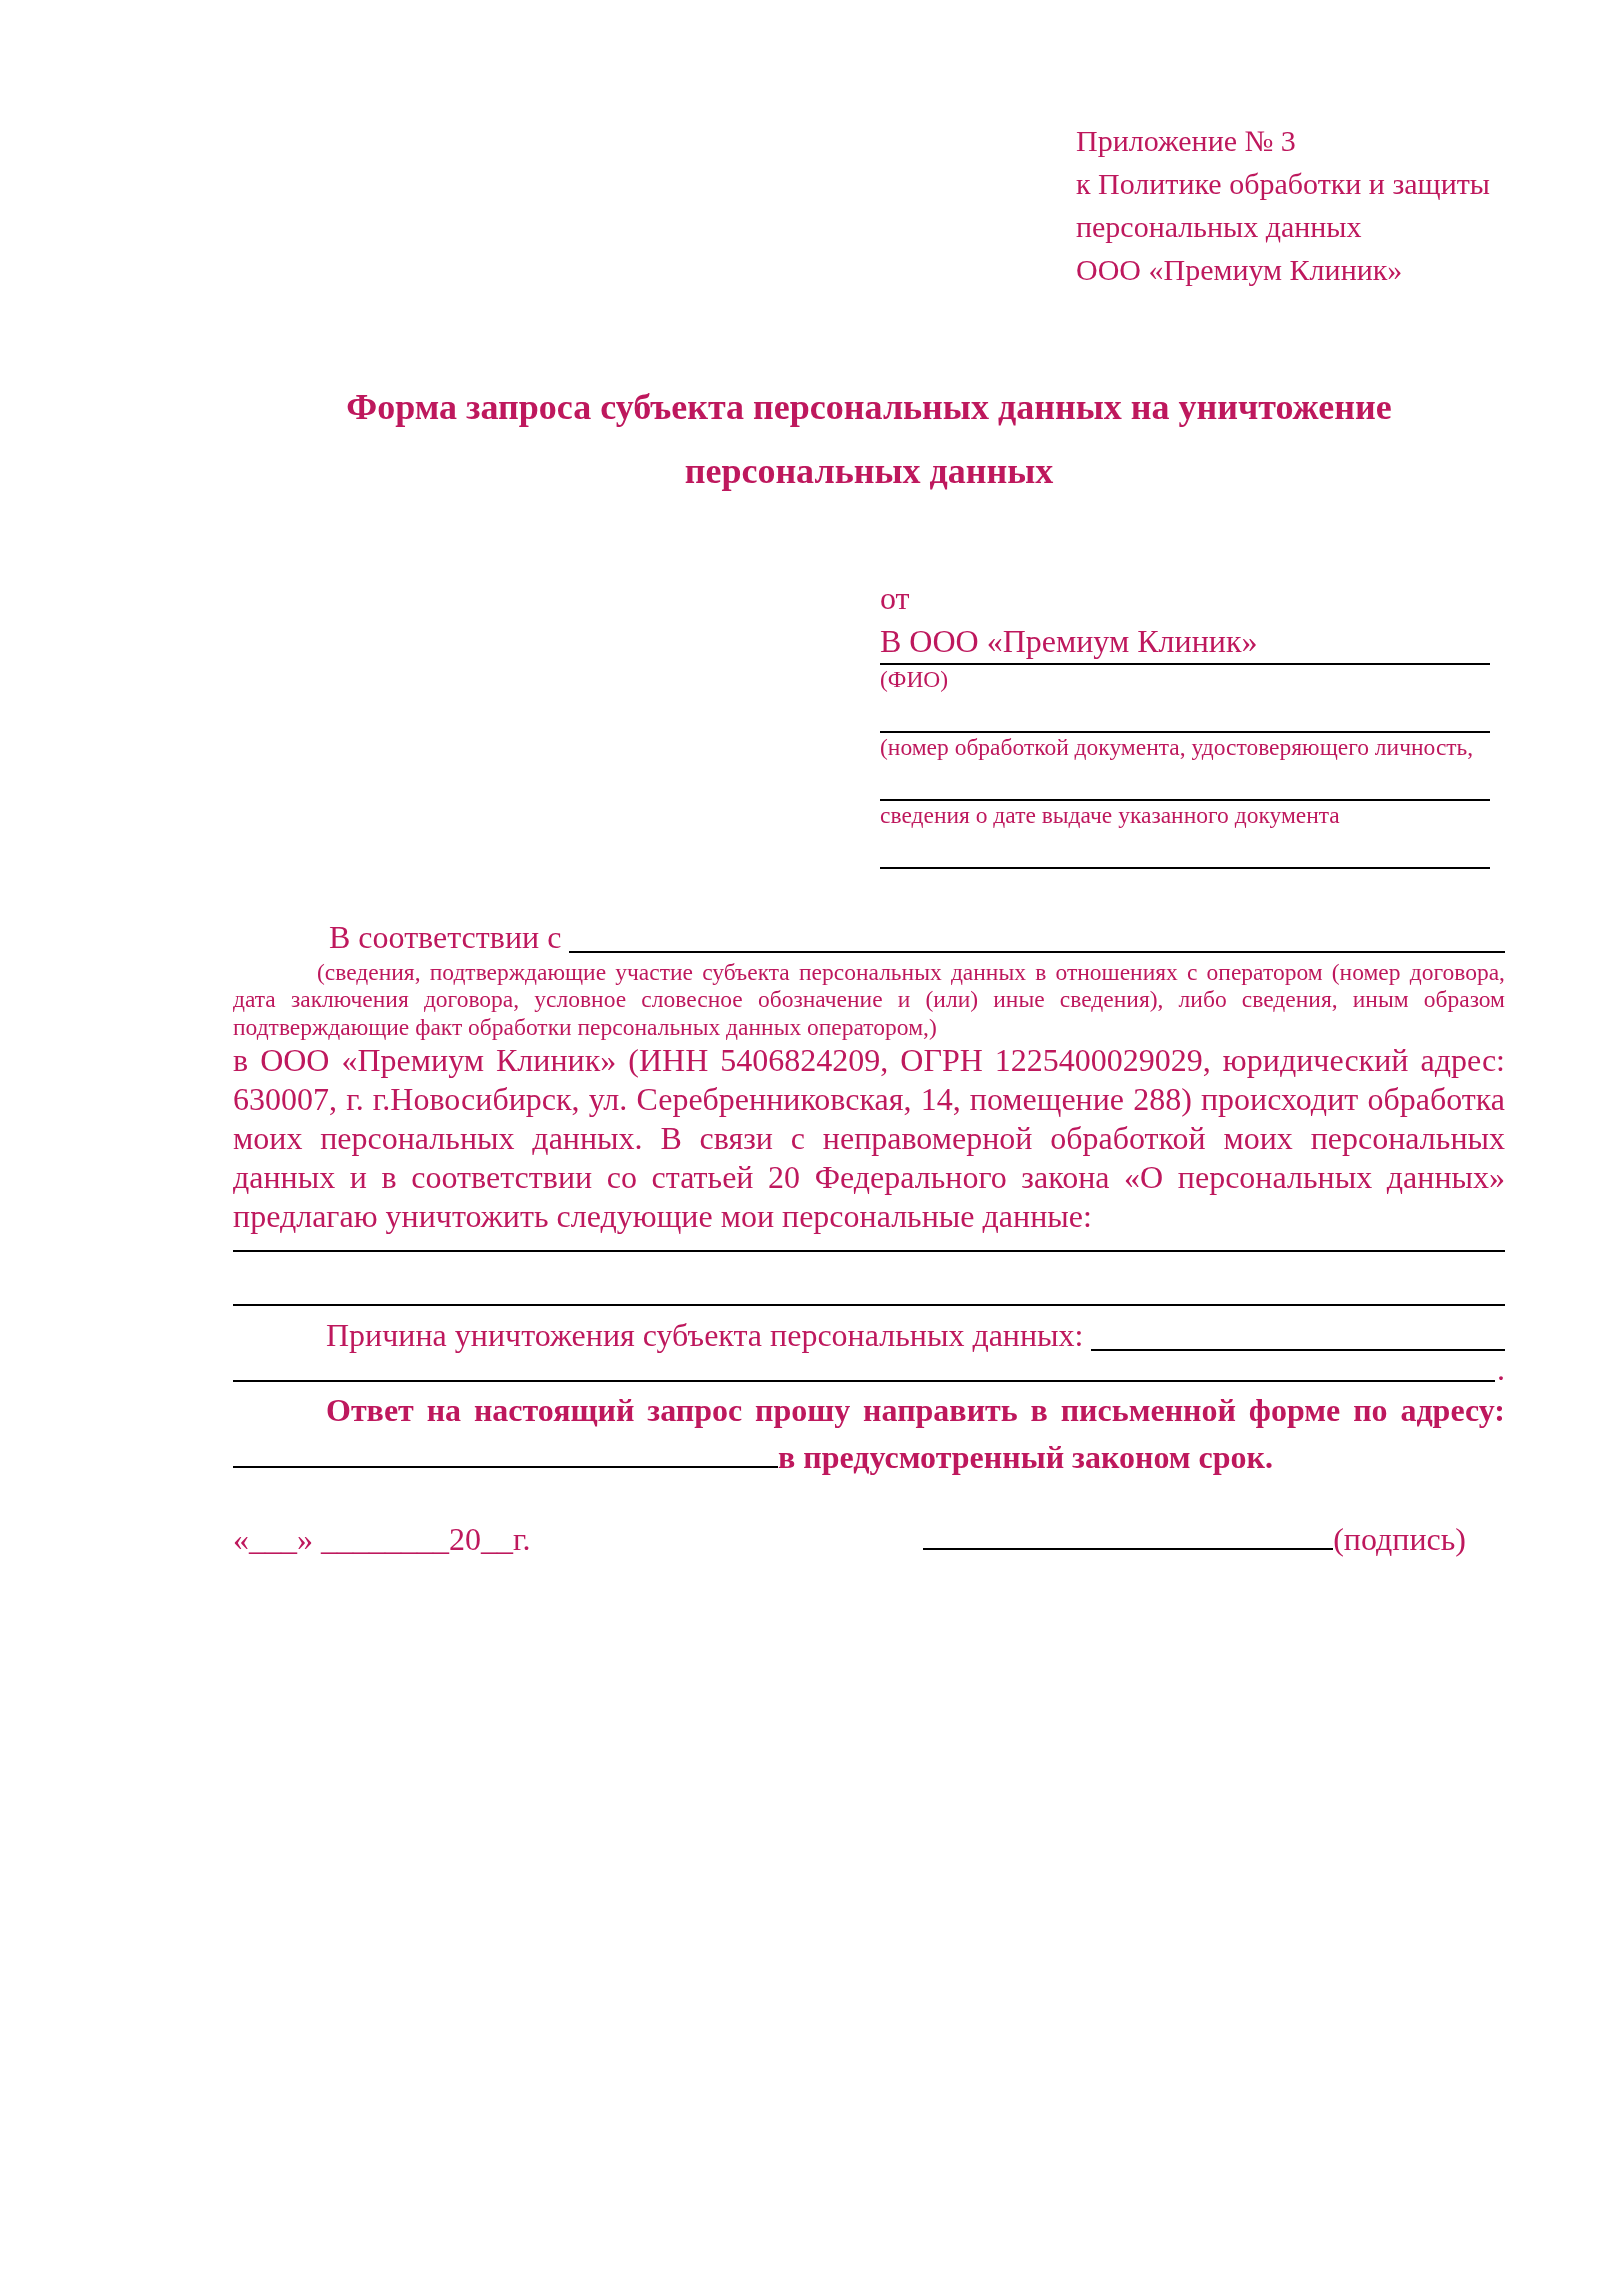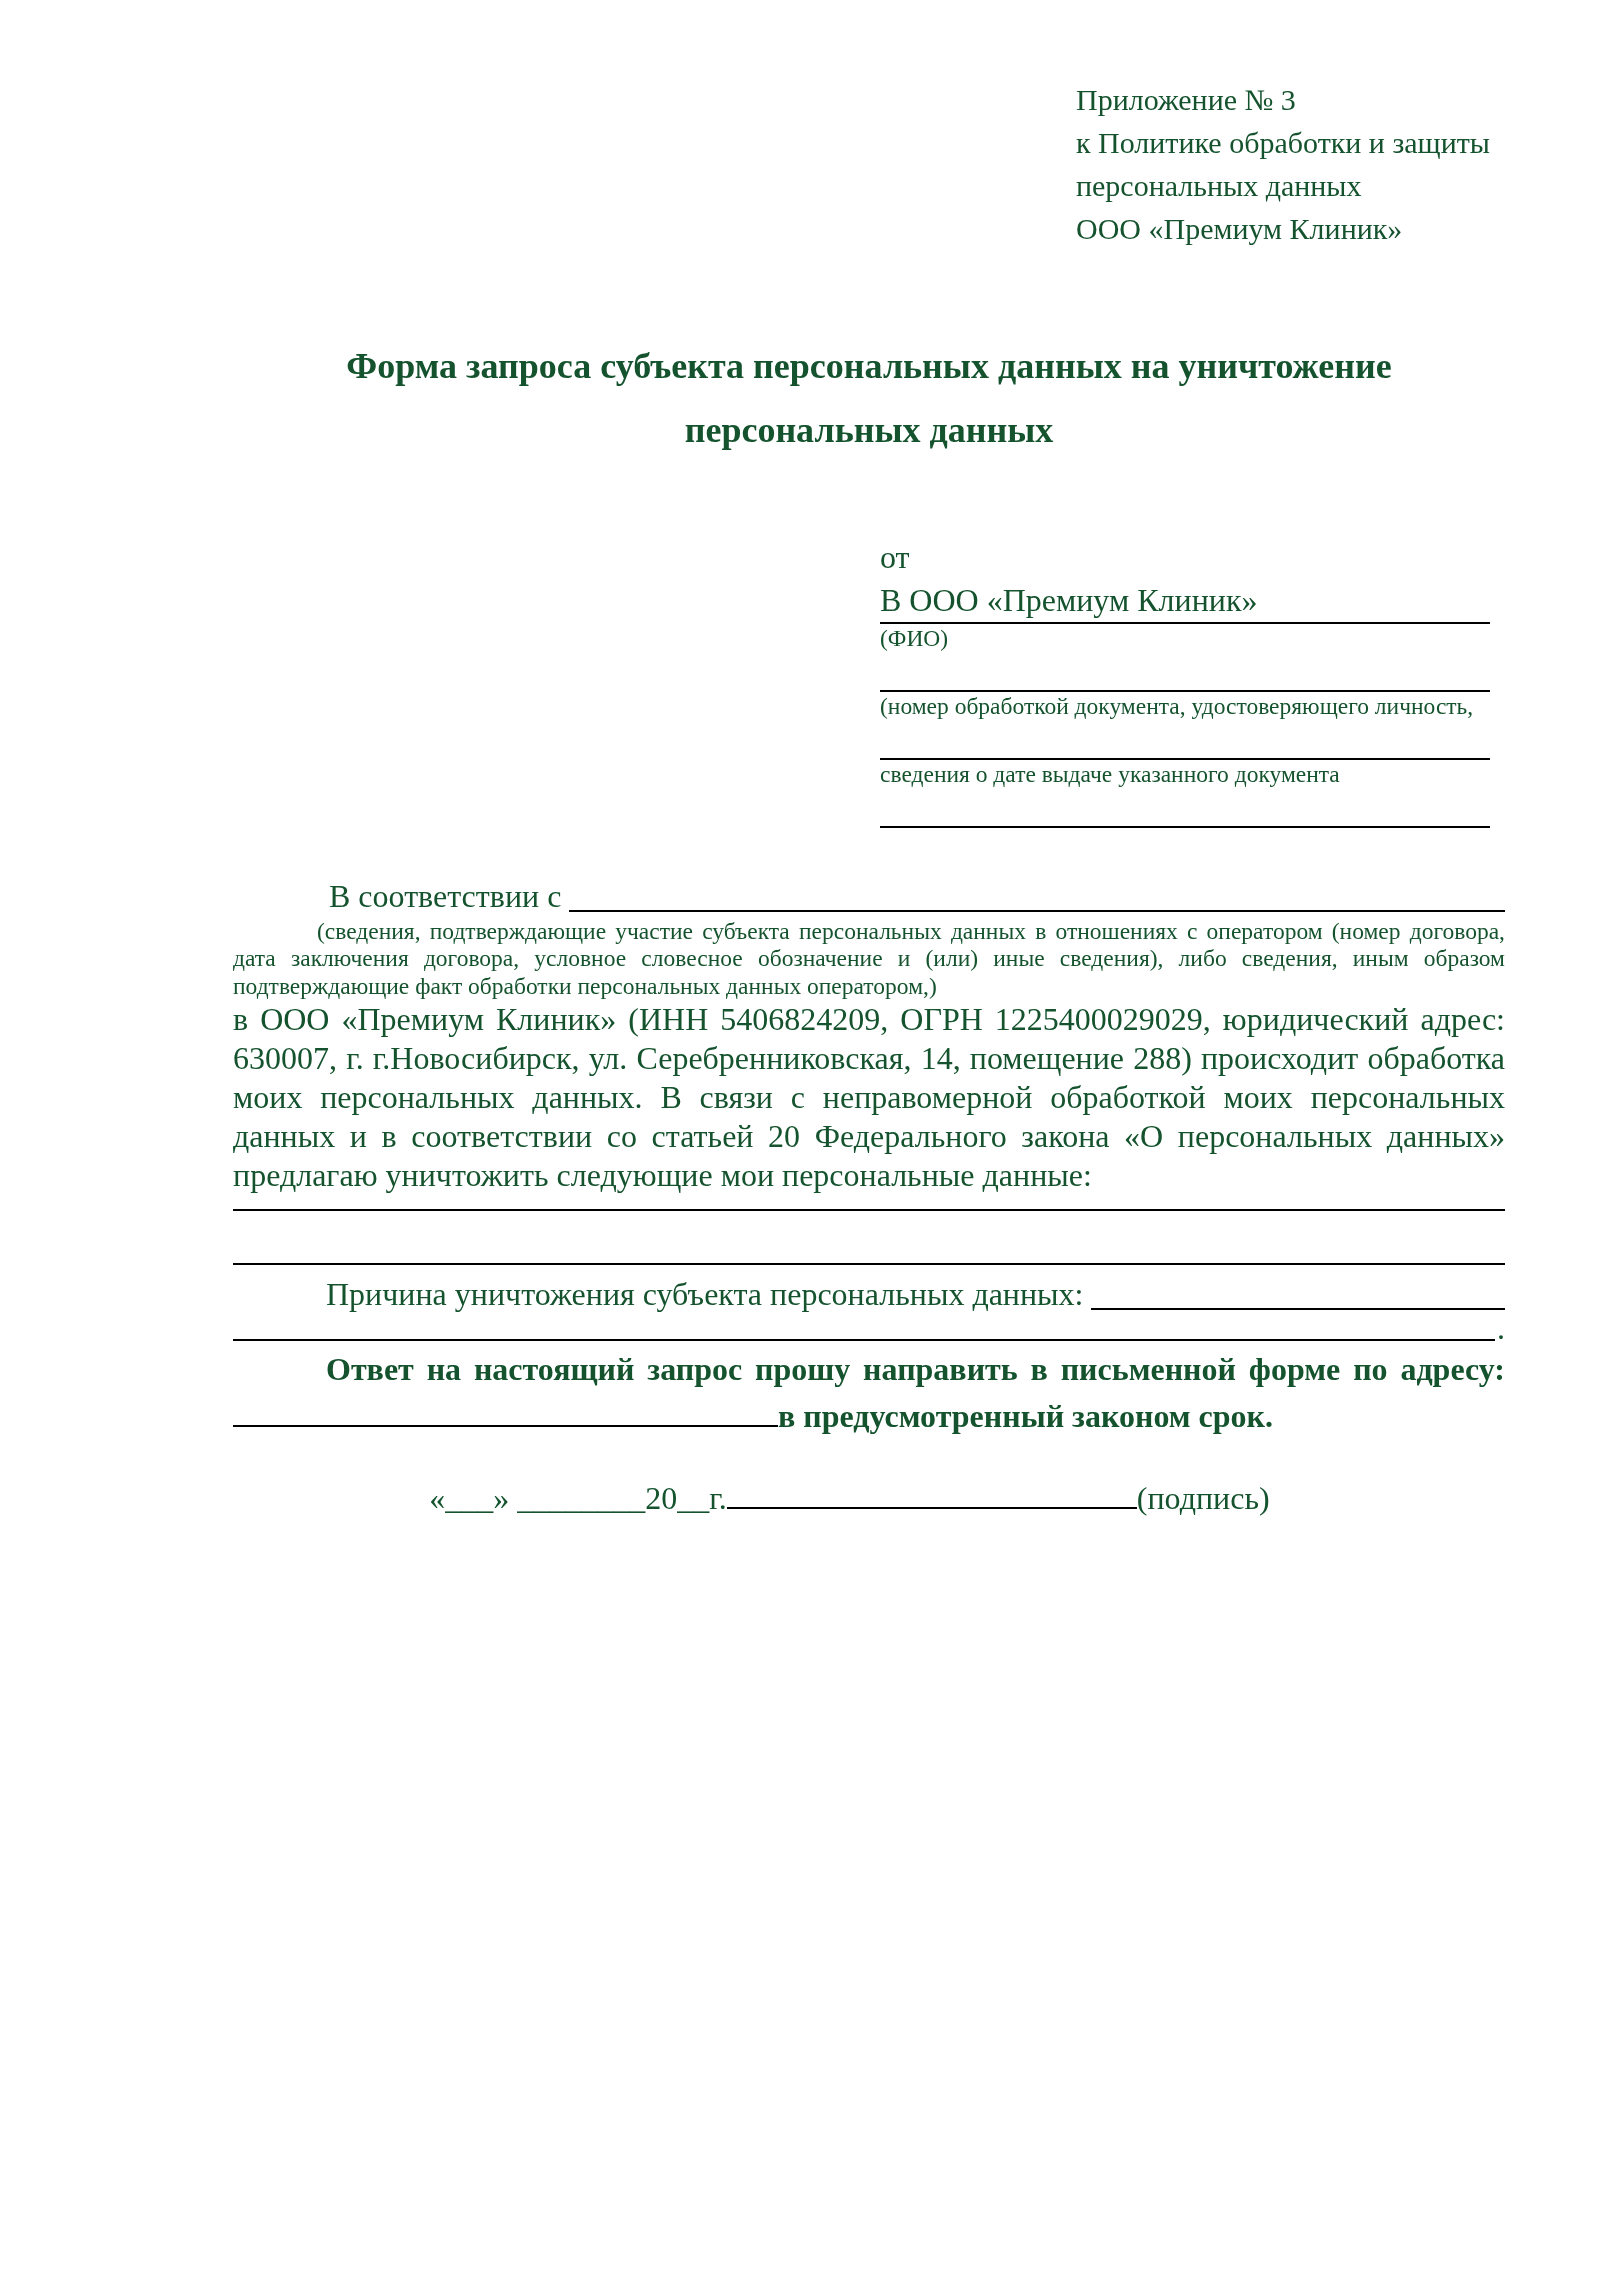--- a/index.html
+++ b/index.html
@@ -6,23 +6,23 @@
     margin: 0;
     padding: 0;
     background: #ffffff;
   }
   .page {
     position: relative;
     width: 1621px;
     height: 2058px;
     box-sizing: border-box;
     background: #ffffff;
-    color: #14532d;
+    color: #be185d;
     font-family: "Liberation Serif", "DejaVu Serif", serif;
-    padding: 78px 116px 0 233px;
+    padding: 119px 116px 0 233px;
     overflow: hidden;
   }
   
   .appendix {
     margin-left: 843px;
     font-size: 30px;
     line-height: 43px;
   }
   
   .doc-title {
@@ -114,21 +114,21 @@
   .inline-u {
     display: inline-block;
     width: 545px;
     height: 33px;
     border-bottom: 2.9px solid #000;
     vertical-align: baseline;
   }
   .footer-row {
     margin-top: 33px;
     display: flex;
-    justify-content: center;
+    justify-content: space-between;
     align-items: flex-end;
     font-size: 32px;
     line-height: 43px;
     padding-right: 39px;
   }
   .sig-line {
     display: inline-block;
     width: 410px;
     height: 35px;
     border-bottom: 2.9px solid #000;

